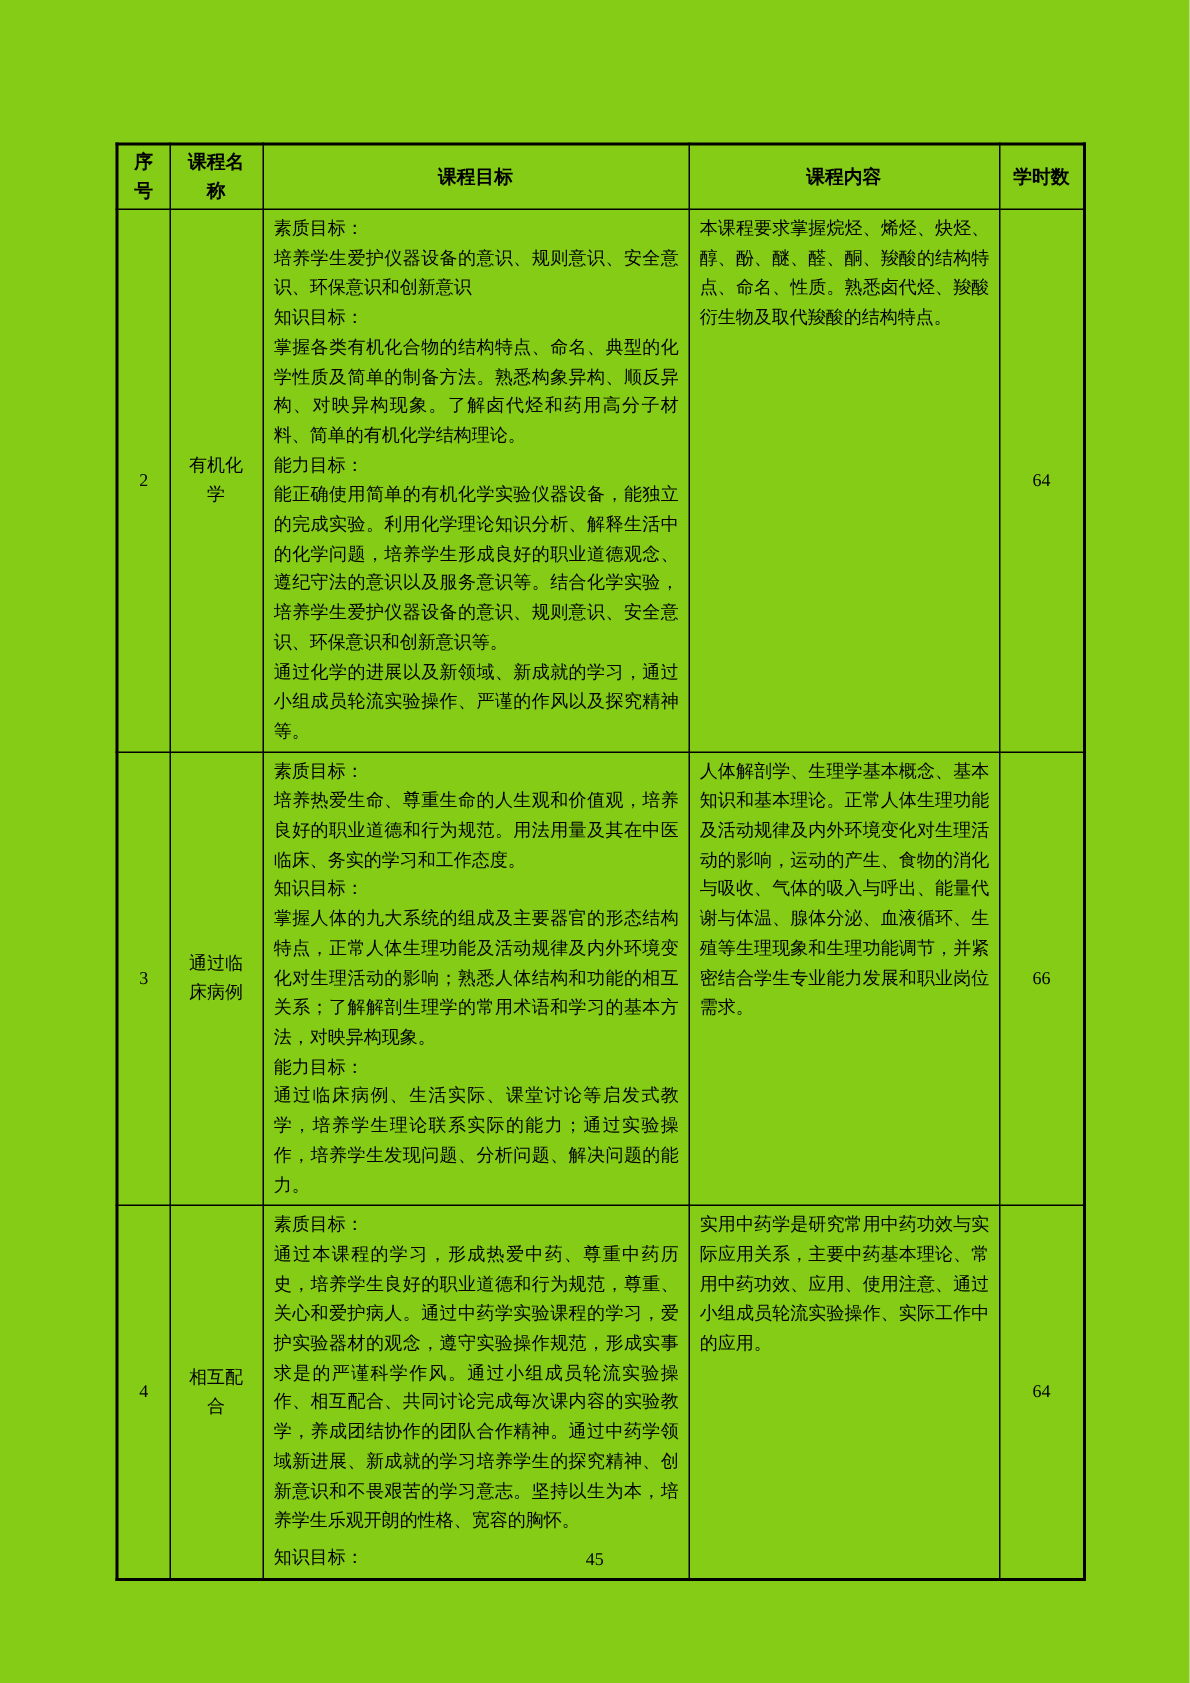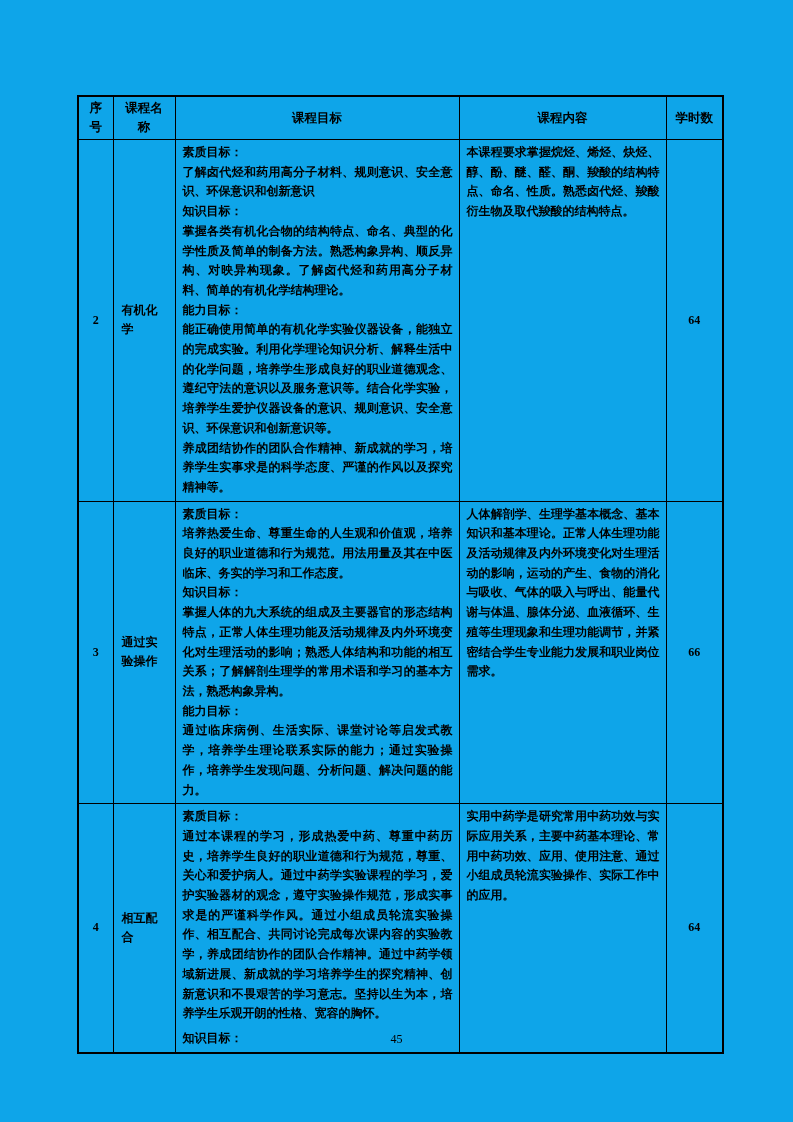--- a/index.html
+++ b/index.html
@@ -1,60 +1,59 @@
 <!DOCTYPE html>
 <html><head>
 <meta charset="utf-8">
 <style>
   * { margin: 0; padding: 0; box-sizing: border-box; }
   html, body { background: #e8e8e8; }
   .page {
     position: relative;
     width: 793px;
     height: 1122px;
-    background: #0ea5e9;
+    background: #84cc16;
     margin: 0 auto;
     font-family: "Liberation Serif", "DejaVu Serif", serif;
     color: #000000;
     overflow: hidden;
   }
   table.course-table {
     position: absolute;
     left: 77px;
     top: 95px;
     width: 645px;
     border-collapse: collapse;
     table-layout: fixed;
     border: 2px solid #000;
   }
   .course-table th, .course-table td {
     border: 1px solid #000;
     font-size: 12px;
     vertical-align: middle;
-    font-weight: bold;
   }
   .course-table th {
     font-weight: bold;
     text-align: center;
     font-size: 12.5px;
     line-height: 19px;
     padding: 2px 6px;
   }
   col.c-no    { width: 35px; }
   col.c-name  { width: 62px; }
   col.c-obj   { width: 284px; }
   col.c-cont  { width: 207px; }
   col.c-hours { width: 57px; }
   td.cell-no, td.cell-hours {
     text-align: center;
     vertical-align: middle;
     font-size: 12px;
   }
   td.cell-name {
-    text-align: left;
+    text-align: center;
     vertical-align: middle;
     font-size: 12px;
     line-height: 19px;
     padding: 0 8px;
   }
   td.cell-obj, td.cell-cont {
     vertical-align: top;
     padding: 3px 6px 3px 7px;
   }
   td.cell-obj p, td.cell-cont p {
@@ -93,41 +92,41 @@
       <th>课程目标</th>
       <th>课程内容</th>
       <th>学时数</th>
     </tr>
 
     <tr style="height:358px;">
       <td class="cell-no">2</td>
       <td class="cell-name">有机化学</td>
       <td class="cell-obj">
         <p>素质目标：</p>
-        <p>了解卤代烃和药用高分子材料、规则意识、安全意识、环保意识和创新意识</p>
+        <p>培养学生爱护仪器设备的意识、规则意识、安全意识、环保意识和创新意识</p>
         <p>知识目标：</p>
         <p>掌握各类有机化合物的结构特点、命名、典型的化学性质及简单的制备方法。熟悉构象异构、顺反异构、对映异构现象。了解卤代烃和药用高分子材料、简单的有机化学结构理论。</p>
         <p>能力目标：</p>
         <p>能正确使用简单的有机化学实验仪器设备，能独立的完成实验。利用化学理论知识分析、解释生活中的化学问题，培养学生形成良好的职业道德观念、遵纪守法的意识以及服务意识等。结合化学实验，培养学生爱护仪器设备的意识、规则意识、安全意识、环保意识和创新意识等。</p>
-        <p>养成团结协作的团队合作精神、新成就的学习，培养学生实事求是的科学态度、严谨的作风以及探究精神等。</p>
+        <p>通过化学的进展以及新领域、新成就的学习，通过小组成员轮流实验操作、严谨的作风以及探究精神等。</p>
       </td>
       <td class="cell-cont">
         <p>本课程要求掌握烷烃、烯烃、炔烃、醇、酚、醚、醛、酮、羧酸的结构特点、命名、性质。熟悉卤代烃、羧酸衍生物及取代羧酸的结构特点。</p>
       </td>
       <td class="cell-hours">64</td>
     </tr>
 
     <tr style="height:280px;">
       <td class="cell-no">3</td>
-      <td class="cell-name">通过实验操作</td>
+      <td class="cell-name">通过临床病例</td>
       <td class="cell-obj">
         <p>素质目标：</p>
         <p>培养热爱生命、尊重生命的人生观和价值观，培养良好的职业道德和行为规范。用法用量及其在中医临床、务实的学习和工作态度。</p>
         <p>知识目标：</p>
-        <p>掌握人体的九大系统的组成及主要器官的形态结构特点，正常人体生理功能及活动规律及内外环境变化对生理活动的影响；熟悉人体结构和功能的相互关系；了解解剖生理学的常用术语和学习的基本方法，熟悉构象异构。</p>
+        <p>掌握人体的九大系统的组成及主要器官的形态结构特点，正常人体生理功能及活动规律及内外环境变化对生理活动的影响；熟悉人体结构和功能的相互关系；了解解剖生理学的常用术语和学习的基本方法，对映异构现象。</p>
         <p>能力目标：</p>
         <p>通过临床病例、生活实际、课堂讨论等启发式教学，培养学生理论联系实际的能力；通过实验操作，培养学生发现问题、分析问题、解决问题的能力。</p>
       </td>
       <td class="cell-cont">
         <p>人体解剖学、生理学基本概念、基本知识和基本理论。正常人体生理功能及活动规律及内外环境变化对生理活动的影响，运动的产生、食物的消化与吸收、气体的吸入与呼出、能量代谢与体温、腺体分泌、血液循环、生殖等生理现象和生理功能调节，并紧密结合学生专业能力发展和职业岗位需求。</p>
       </td>
       <td class="cell-hours">66</td>
     </tr>
 
     <tr style="height:245px;">

